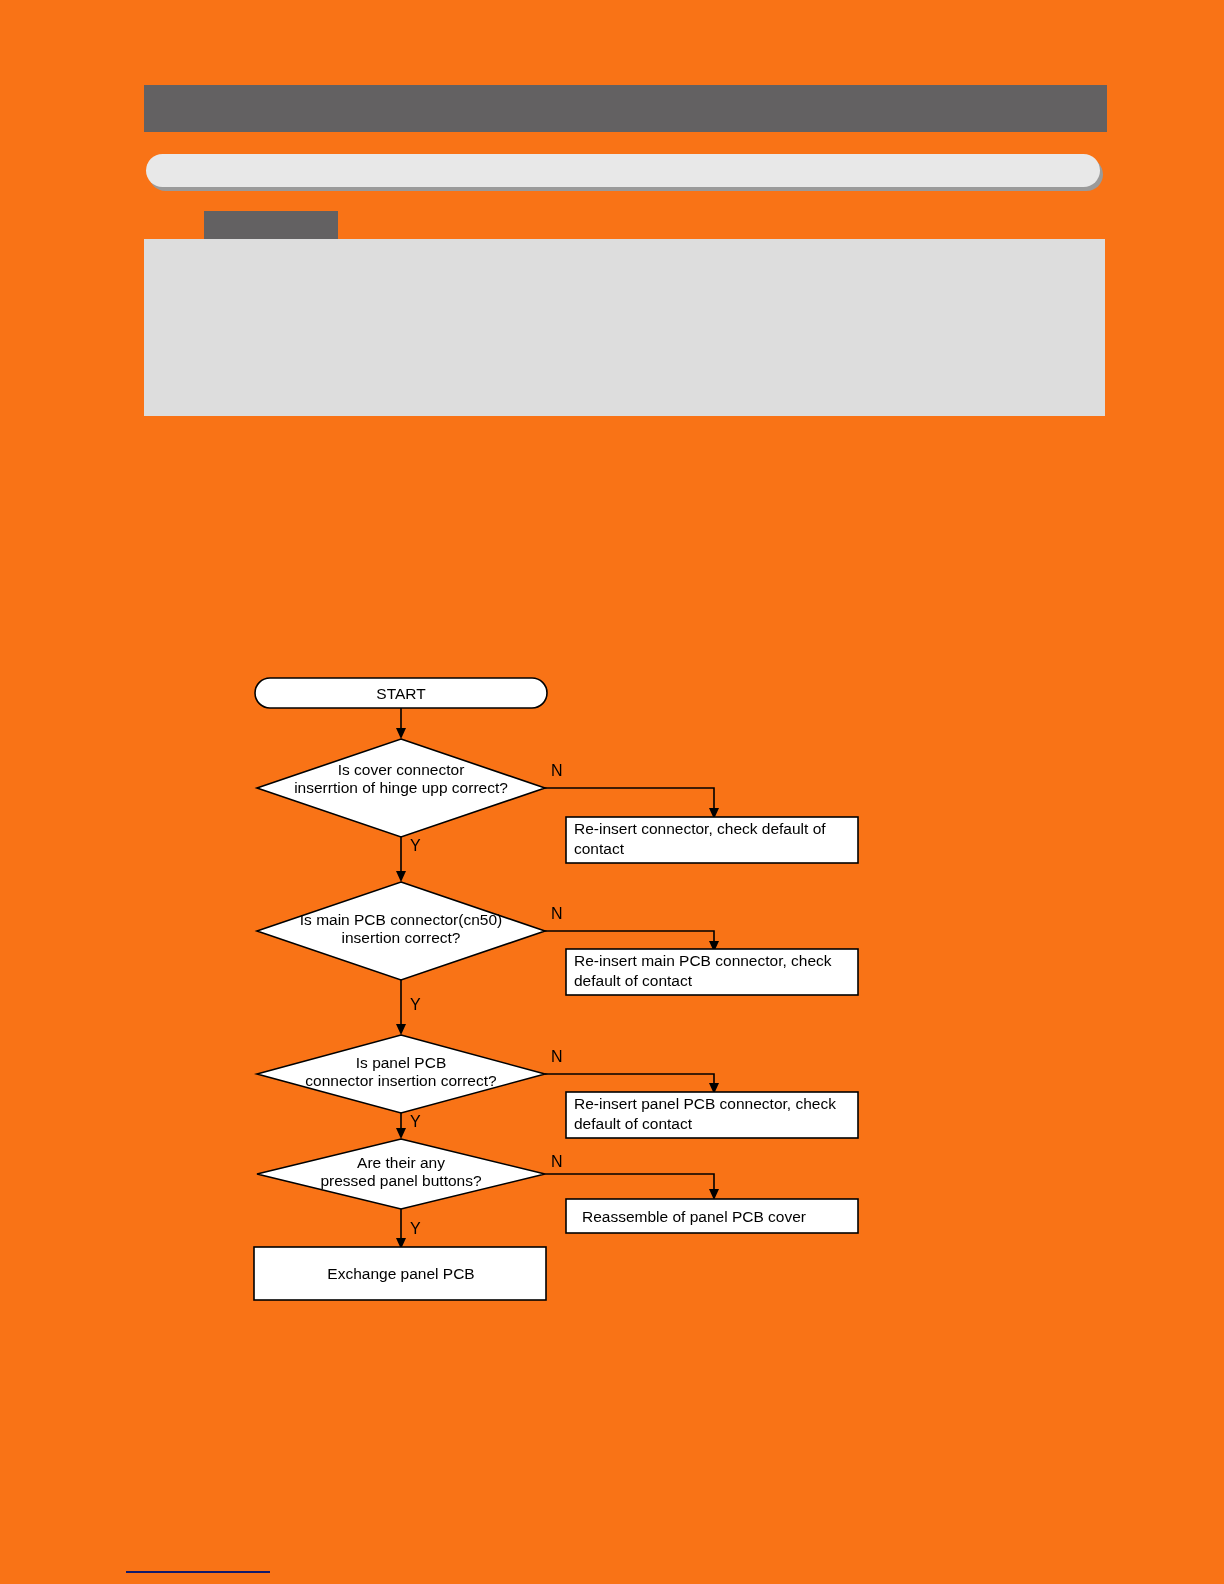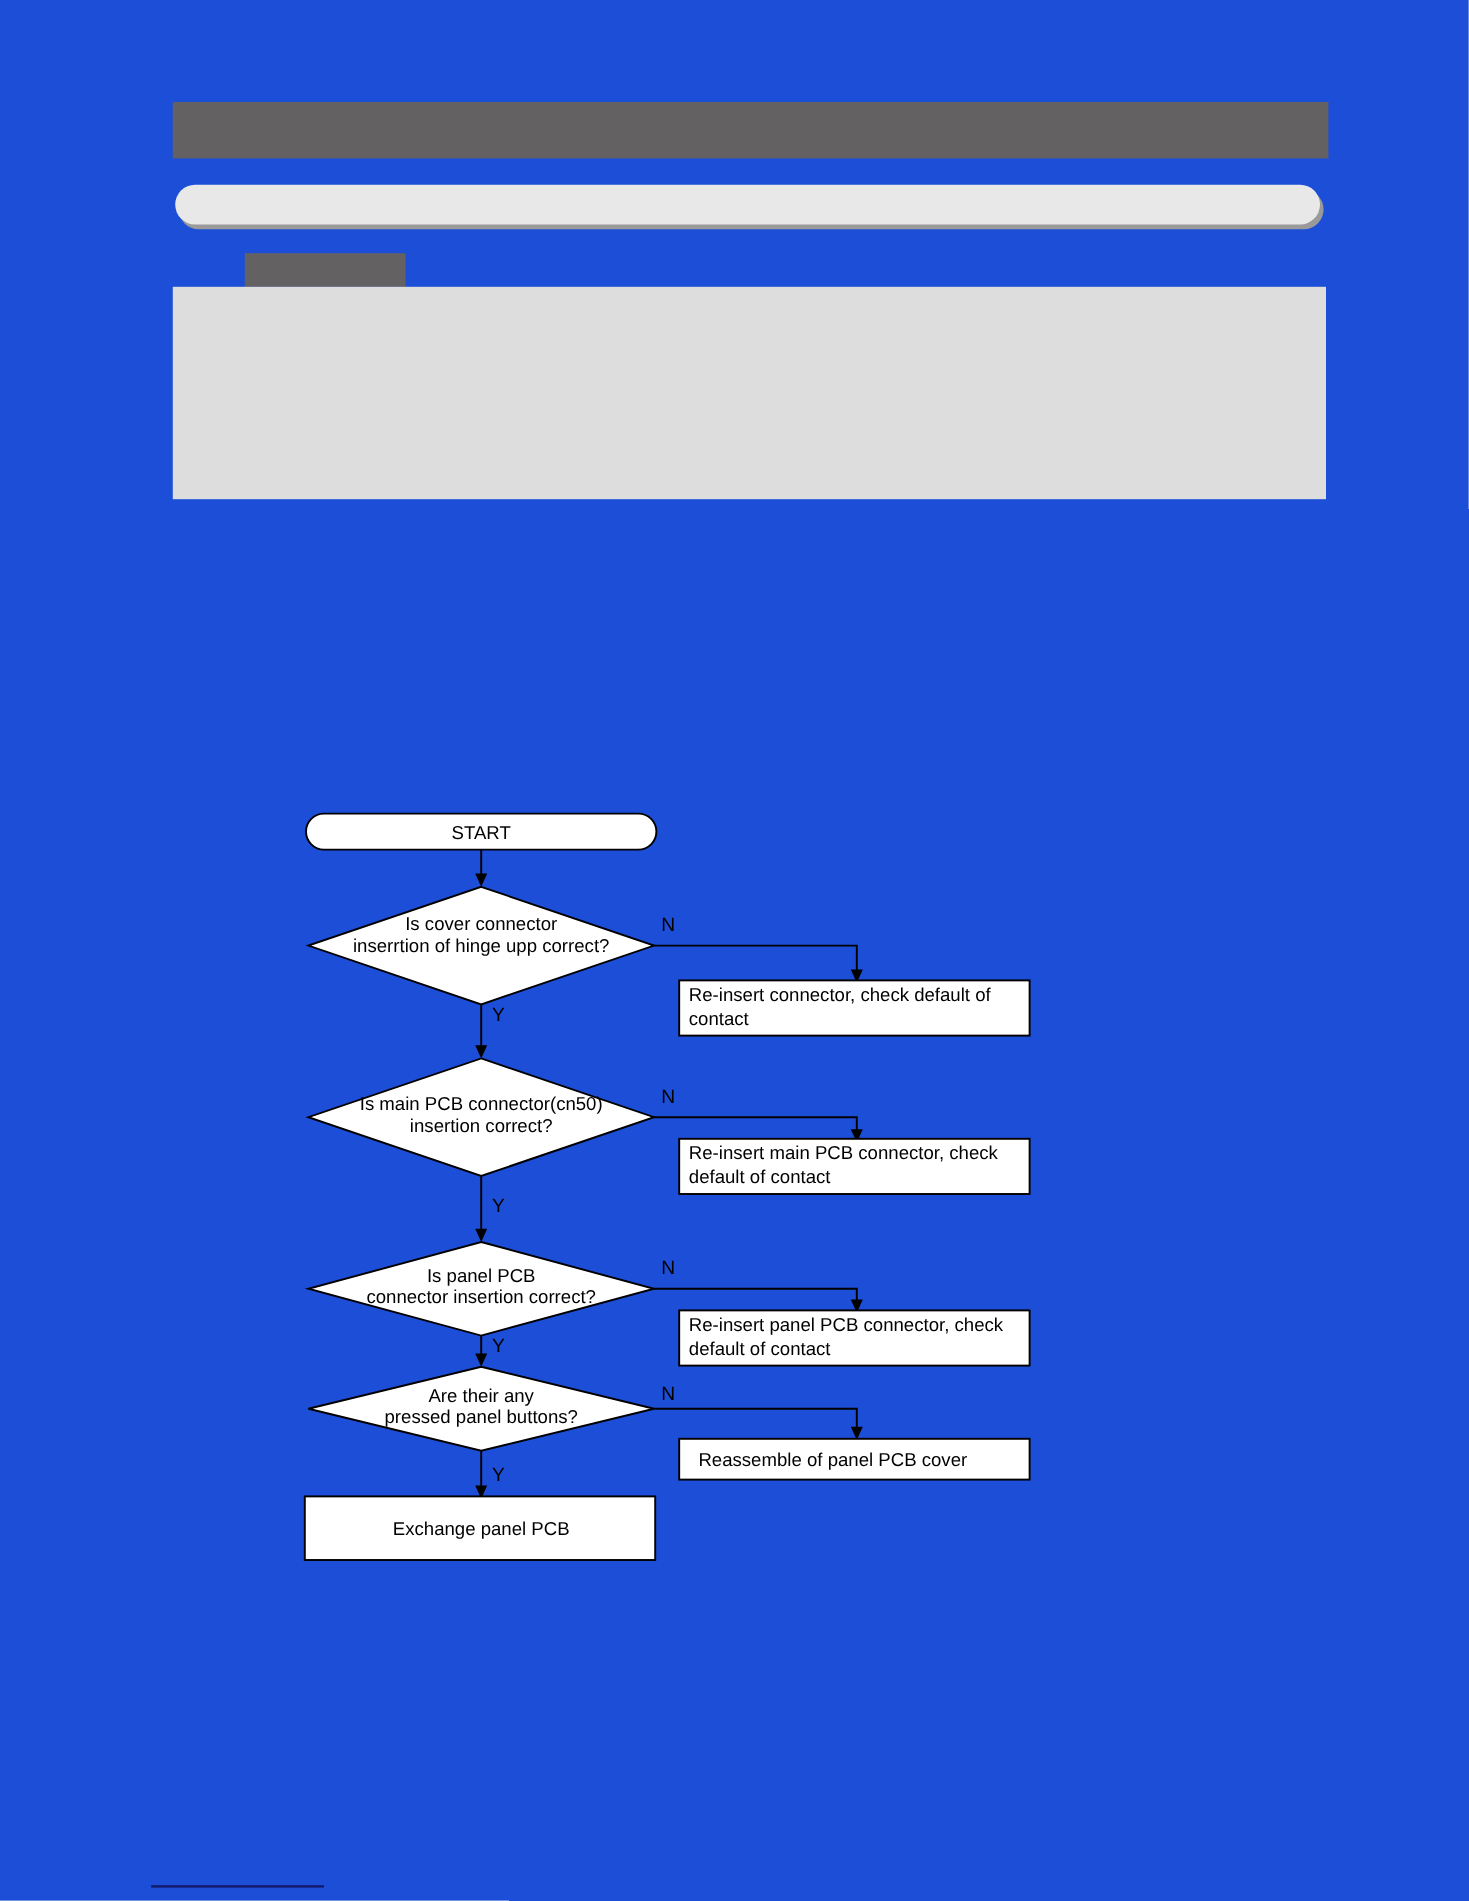--- a/index.html
+++ b/index.html
@@ -9,21 +9,21 @@
     background: #ffffff;
   }
   body {
     font-family: "Liberation Sans", sans-serif;
     color: #000000;
   }
   #page {
     position: relative;
     width: 1224px;
     height: 1584px;
-    background: #1d4ed8;
+    background: #f97316;
     overflow: hidden;
   }
 
   
   .header-dark-bar {
     position: absolute;
     left: 144px;
     top: 85px;
     width: 963px;
     height: 47px;

